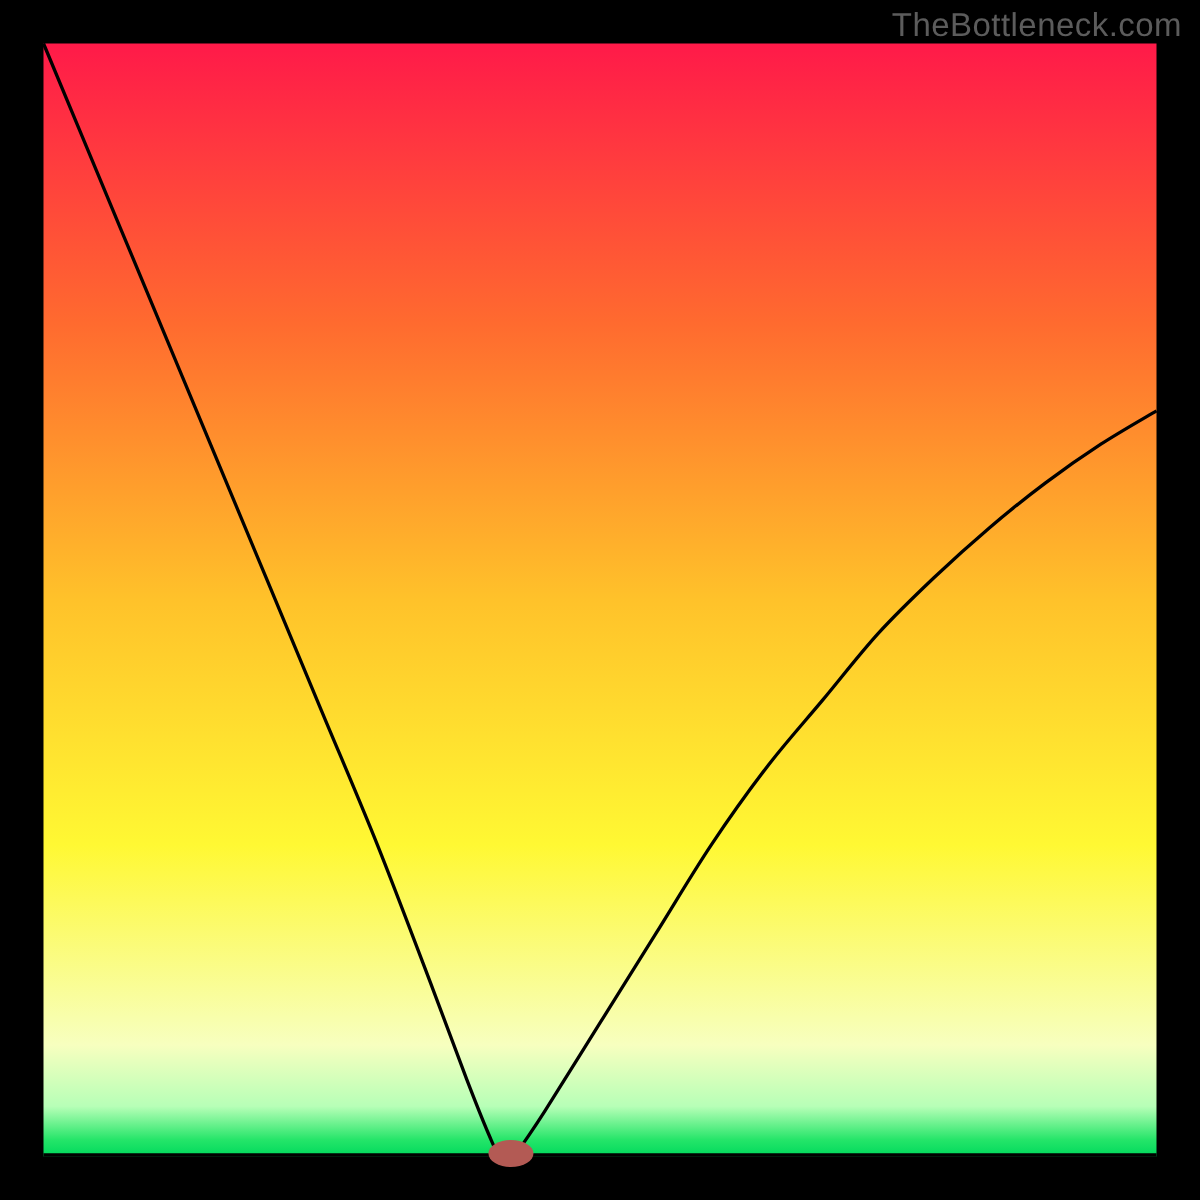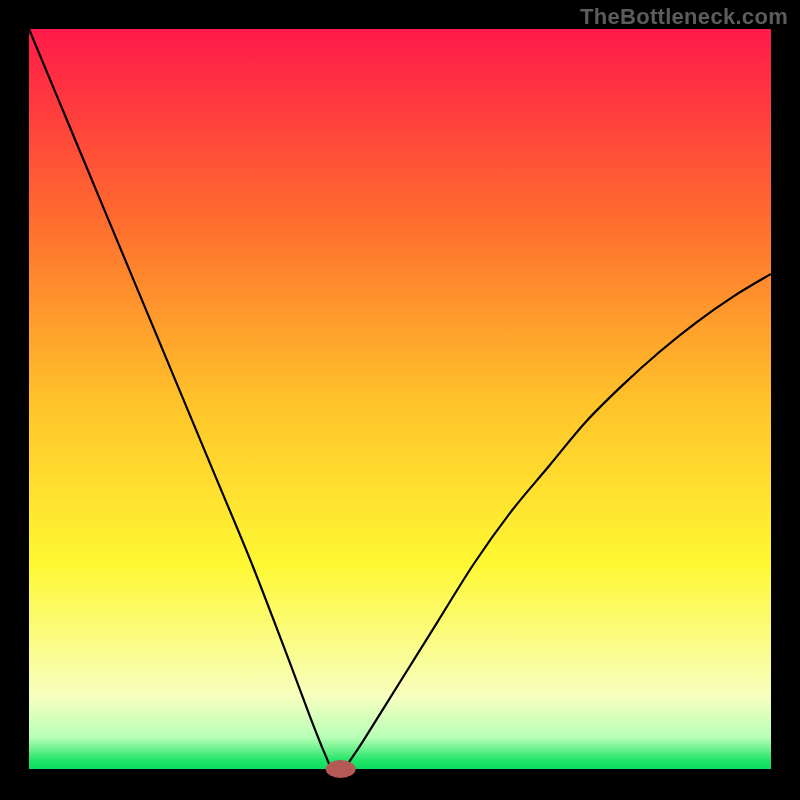--- a/index.html
+++ b/index.html
@@ -15,21 +15,21 @@
     position: relative;
     width: 800px;
     height: 800px;
   }
   .watermark {
     position: absolute;
     top: 4px;
     right: 12px;
     color: #5c5c5c;
     font-size: 22px;
-    font-weight: 700;
+    font-weight: 400;
     letter-spacing: 0.3px;
     z-index: 20;
     user-select: none;
   }
   svg {
     display: block;
   }
 </style>
 </head>
 <body>

